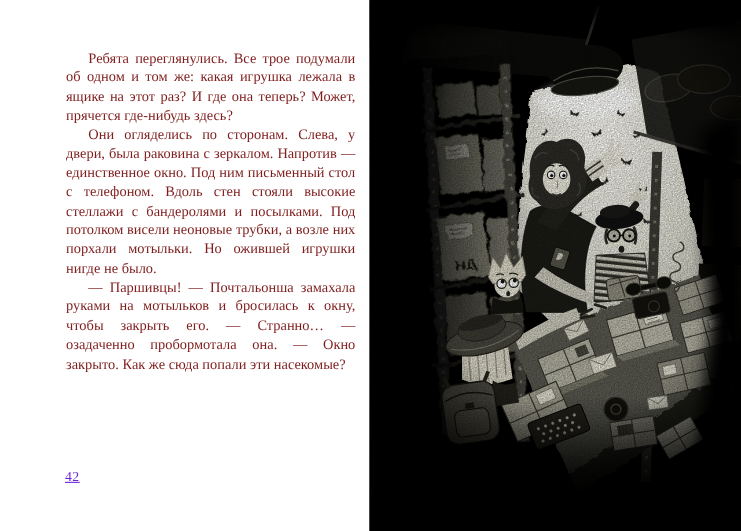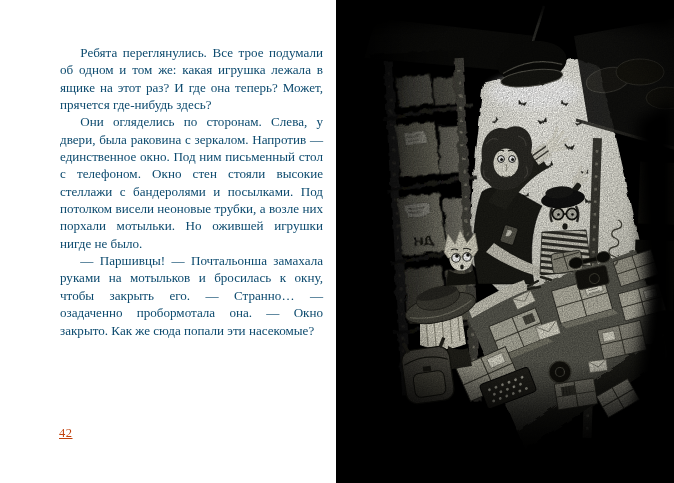--- a/index.html
+++ b/index.html
@@ -8,42 +8,42 @@
     width:674px;height:483px;position:relative;overflow:hidden;
     background:#ffffff;
     font-family:"Liberation Serif", serif;
   }
   .spread{position:absolute;inset:0;}
   .left-page{
     position:absolute;left:0;top:0;width:336px;height:483px;background:#ffffff;
   }
   .text-block{
     position:absolute;left:60px;top:44px;width:263px;
-    font-size:13.1px;line-height:17.35px;color:#0c4a6e;
+    font-size:13.1px;line-height:17.35px;color:#7f1d1d;
     text-align:justify;
   }
   .text-block p{margin:0;text-indent:1.55em;}
   .page-number{
     position:absolute;left:59px;top:426px;
-    font-size:12.5px;color:#c2410c;letter-spacing:.5px;text-decoration:underline;
+    font-size:12.5px;color:#6d28d9;letter-spacing:.5px;text-decoration:underline;
   }
   .right-page{
     position:absolute;left:336px;top:0;width:338px;height:483px;background:#000;
   }
   .right-page svg{display:block;}
 </style>
 </head>
 <body>
 
 <div class="spread">
 
   <div class="left-page">
     <div class="text-block">
       <p>Ребята переглянулись. Все трое подумали об одном и том же: какая игрушка лежала в ящике на этот раз? И где она теперь? Может, прячется где-нибудь здесь?</p>
-      <p>Они огляделись по сторонам. Слева, у двери, была раковина с зеркалом. Напротив — единственное окно. Под ним письменный стол с телефоном. Окно стен стояли высокие стеллажи с бандеролями и посылками. Под потолком висели неоновые трубки, а возле них порхали мотыльки. Но ожившей игрушки нигде не было.</p>
+      <p>Они огляделись по сторонам. Слева, у двери, была раковина с зеркалом. Напротив — единственное окно. Под ним письменный стол с телефоном. Вдоль стен стояли высокие стеллажи с бандеролями и посылками. Под потолком висели неоновые трубки, а возле них порхали мотыльки. Но ожившей игрушки нигде не было.</p>
       <p>— Паршивцы! — Почтальонша замахала руками на мотыльков и бросилась к окну, чтобы закрыть его. — Странно… — озадаченно пробормотала она. — Окно закрыто. Как же сюда попали эти насекомые?</p>
     </div>
     <div class="page-number">42</div>
   </div>
 
   <div class="right-page" role="img" aria-label="Тёмная подсобка почты: под потолочной лампой порхают мотыльки; почтальонша машет руками, рядом трое детей среди стеллажей с коробками и стол, заваленный посылками и телефоном">
     <svg width="338" height="483" viewBox="0 0 338 483" xmlns="http://www.w3.org/2000/svg">
       <defs>
         <radialGradient id="wallLight" cx="0.45" cy="0.22" r="1.0">
           <stop offset="0" stop-color="#f7f6ef"></stop>

